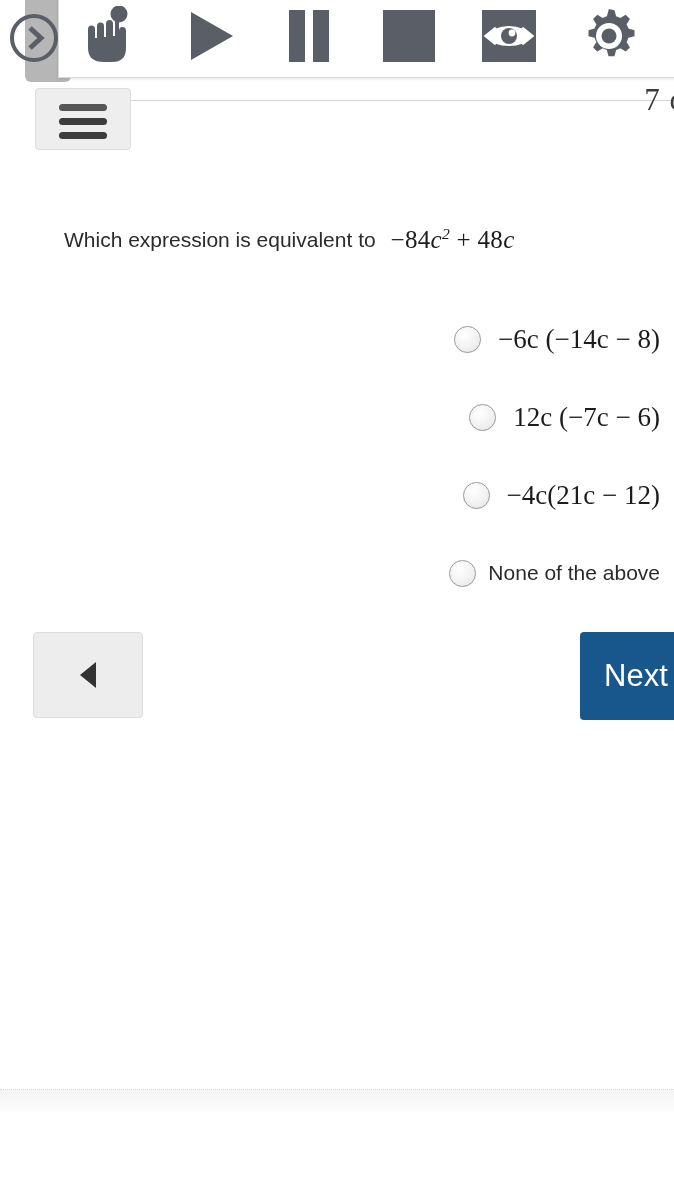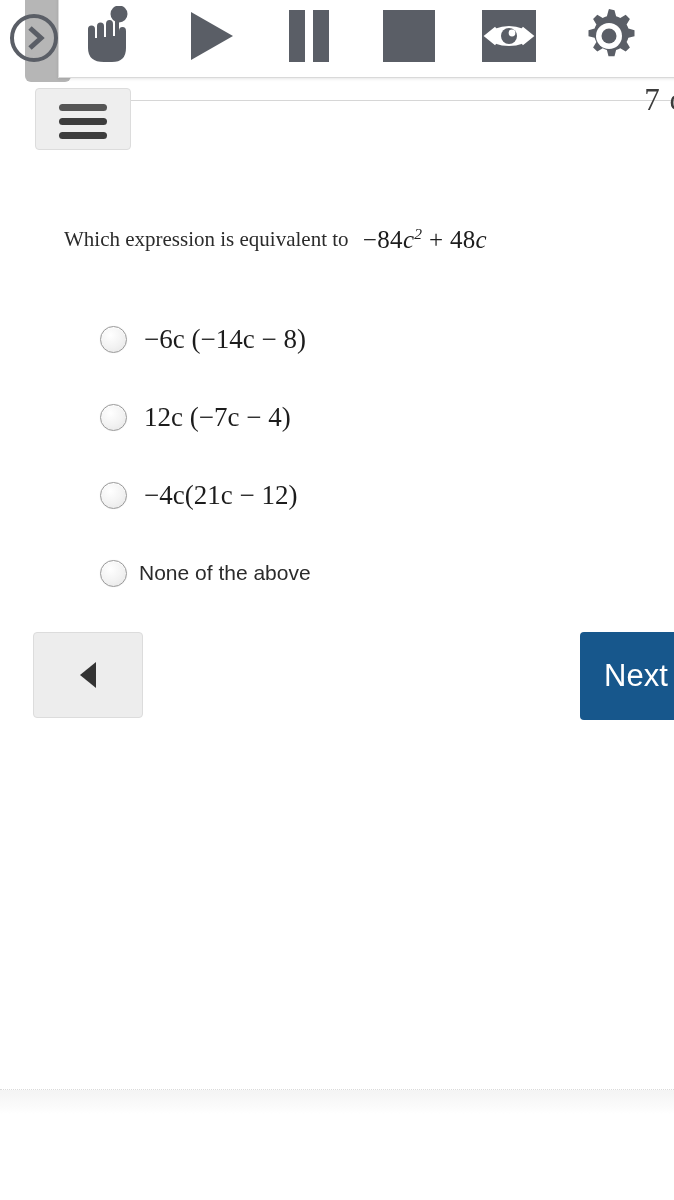--- a/index.html
+++ b/index.html
@@ -144,21 +144,21 @@
   
   .question-row {
     position: absolute;
     left: 64px;
     top: 225px;
     right: 0;
     white-space: nowrap;
     overflow: hidden;
   }
   .question-text {
-    font-family: Liberation Serif, serif;
+    font-family: Liberation Sans, sans-serif;
     font-size: 21px;
     color: #2b2b2b;
     vertical-align: middle;
   }
   .math {
     font-family: "Liberation Serif", serif;
     font-size: 25px;
     color: #1c1c1c;
     font-style: italic;
     vertical-align: middle;
@@ -177,20 +177,21 @@
     position: absolute;
     left: 100px;
     top: 300px;
     width: 560px;
   }
   .option-row {
     display: flex;
     align-items: center;
     height: 78px;
     cursor: pointer;
+    justify-content: flex-end;
   }
   .radio {
     width: 25px;
     height: 25px;
     min-width: 25px;
     border-radius: 50%;
     border: 1px solid #9a9a9a;
     background: radial-gradient(circle at 38% 32%, #ffffff 0%, #f2f2f2 55%, #e4e4e4 100%);
     box-shadow: inset 0 1px 1px rgba(255,255,255,0.9), 0 0 1px rgba(0,0,0,0.12);
     cursor: pointer;
@@ -293,21 +294,21 @@
 
   <div class="options">
 
     <div class="option-row">
       <span class="radio"></span>
       <span class="option-label">−6c (−14c − 8)</span>
     </div>
 
     <div class="option-row">
       <span class="radio"></span>
-      <span class="option-label">12c (−7c − 4)</span>
+      <span class="option-label">12c (−7c − 6)</span>
     </div>
 
     <div class="option-row">
       <span class="radio"></span>
       <span class="option-label">−4c(21c − 12)</span>
     </div>
 
     <div class="option-row">
       <span class="radio"></span>
       <span class="option-label plain">None of the above</span>

